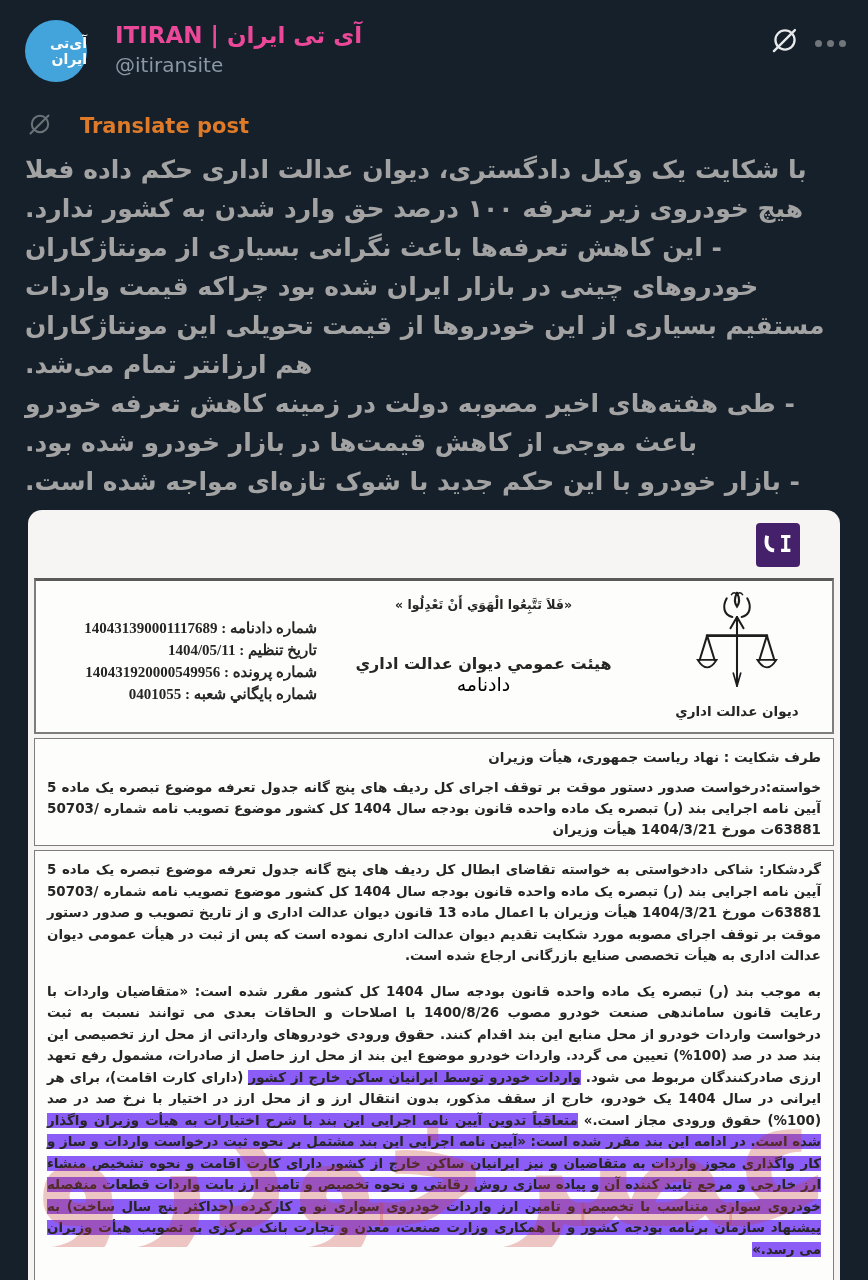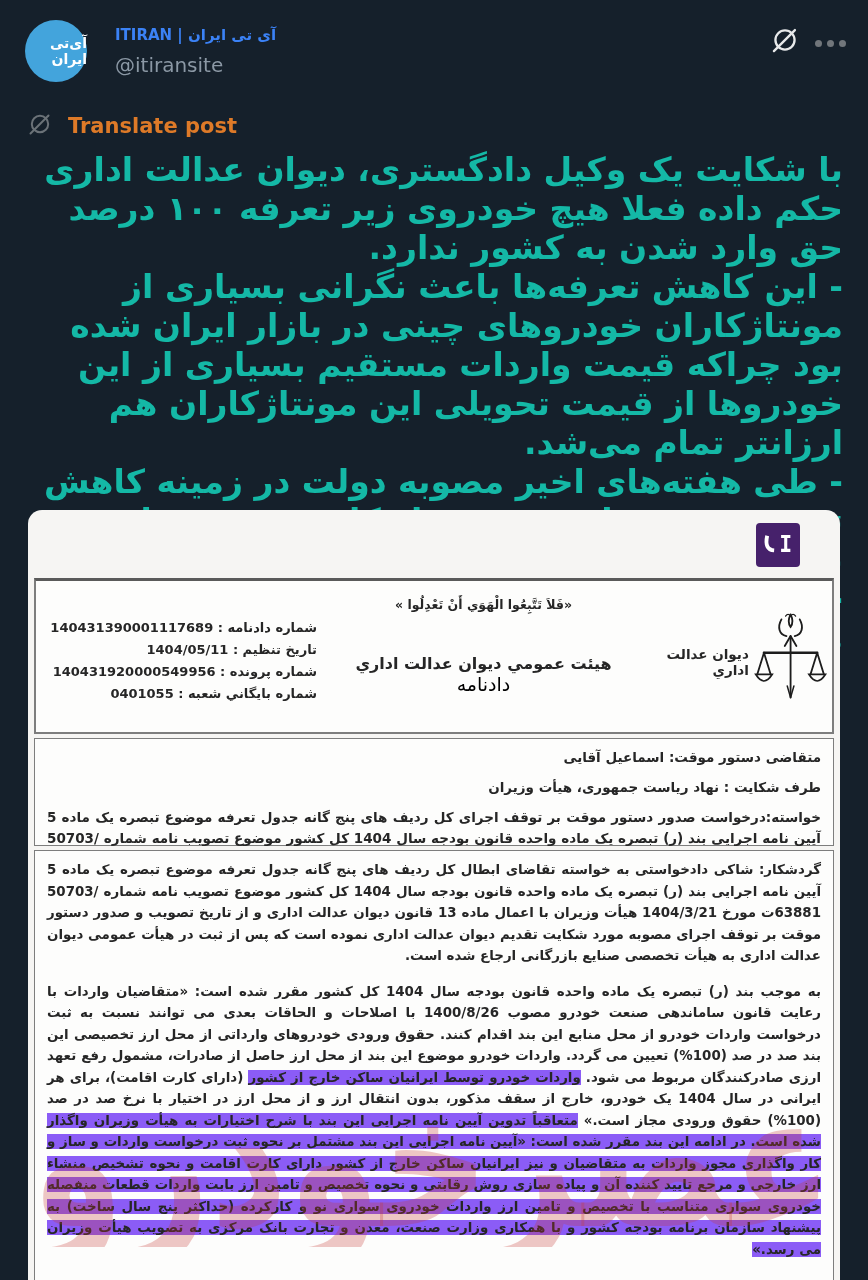--- a/index.html
+++ b/index.html
@@ -5,50 +5,50 @@
   html,body{margin:0;padding:0;background:#15202b;width:868px;height:1280px;overflow:hidden;
     font-family:"DejaVu Sans",sans-serif;}
   .page{position:absolute;inset:0;width:868px;height:1280px;background:#15202b;}
 
   
   .hdr{position:absolute;top:20px;left:25px;right:22px;height:66px;}
   .avatar{position:absolute;left:0;top:0;width:62px;height:62px;border-radius:50%;
     background:#43a4dc;display:flex;align-items:center;justify-content:center;cursor:pointer;}
   .avatar span{color:#fff;font-weight:bold;font-size:14px;direction:rtl;letter-spacing:-1px;}
   .names{position:absolute;left:90px;top:1px;}
-  .dispname{display:inline-block;direction:rtl;color:#3b82f6;font-weight:bold;font-size:15px;line-height:28px;cursor:pointer;}
+  .dispname{display:inline-block;direction:rtl;color:#ec4899;font-weight:bold;font-size:23px;line-height:28px;cursor:pointer;}
   .handle{color:#8b98a5;font-size:20px;line-height:26px;margin-top:3px;cursor:pointer;}
   .hdr-icons{position:absolute;right:0;top:6px;display:flex;align-items:center;gap:16px;}
   .grok-btn svg{display:block;}
   .dots{display:flex;gap:5px;cursor:pointer;padding-top:6px;}
   .dots i{width:7px;height:7px;border-radius:50%;background:#71767b;display:block;}
 
   
-  .translate{position:absolute;top:112px;left:28px;display:flex;align-items:center;gap:16px;}
+  .translate{position:absolute;top:112px;left:28px;display:flex;align-items:center;gap:28px;}
   .translate .t-label{color:#de7a28;font-size:21px;font-weight:600;cursor:pointer;}
 
   
-  .tweet-text{position:absolute;top:150px;left:25px;right:25px;direction:rtl;text-align:right;
-    color:#14b8a6;font-weight:bold;font-size:33px;line-height:39px;}
+  .tweet-text{position:absolute;top:150px;left:25px;right:25px;direction:rtl;text-align:left;
+    color:#a3a3a3;font-weight:bold;font-size:25px;line-height:39px;}
   .tweet-text p{margin:0;}
 
   
   .doc{position:absolute;top:510px;left:28px;width:812px;height:770px;background:#f6f5f3;
     border-radius:14px 14px 0 0;overflow:hidden;direction:rtl;color:#262626;cursor:pointer;}
   .doc-logo{position:absolute;top:13px;right:40px;width:44px;height:44px;border-radius:4px;
     background:#46216b;display:flex;align-items:center;justify-content:center;}
   .dbox{position:absolute;left:6px;right:6px;background:#fdfdfc;border:2px solid #7d7d7d;box-sizing:border-box;}
   .box1{top:68px;height:156px;border-top:3px solid #5a5a5a;display:flex;flex-direction:row;}
-  .col-emblem{width:190px;display:flex;align-items:center;justify-content:flex-start;padding-top:8px;}
+  .col-emblem{width:190px;display:flex;flex-direction:column;align-items:center;justify-content:flex-start;padding-top:8px;}
   .emblem-cap{font-size:13.5px;font-weight:bold;margin-top:2px;}
   .col-center{flex:1;text-align:center;padding-top:16px;}
   .doc-quote{font-size:12.5px;font-weight:bold;}
   .doc-org{font-size:16px;font-weight:bold;margin-top:42px;}
   .doc-type{font-size:19px;font-weight:normal;color:#000000;margin-top:0;}
-  .col-meta{width:275px;padding:36px 8px 0 6px;font-size:13px;font-weight:bold;line-height:22px;text-align:right;}
+  .col-meta{width:275px;padding:36px 8px 0 6px;font-size:15px;font-weight:bold;line-height:22px;text-align:right;font-family:Liberation Serif, serif;}
   .box2{top:228px;height:108px;border-width:1.5px;padding:8px 12px;font-size:13.5px;font-weight:bold;line-height:21px;}
   .box2 .row{margin-bottom:9px;}
   .box2 .just{text-align:justify;}
   .box3{top:340px;height:500px;border-width:1.5px;padding:8px 12px;font-size:13.4px;font-weight:bold;line-height:21.5px;}
   .box3 p{margin:0 0 14px 0;text-align:justify;}
   .kholase{margin-bottom:8px;}
   .hl{background:#8b5cf6;}
   .watermark{position:absolute;top:226px;left:0;right:4px;height:170px;z-index:3;pointer-events:none;
     overflow:hidden;display:flex;align-items:center;justify-content:center;}
   .watermark span{font-size:150px;font-weight:800;color:rgba(198,57,50,0.28);letter-spacing:-6px;
@@ -133,21 +133,20 @@
       </div>
       <div class="col-meta">
         <div>شماره دادنامه : 140431390001117689</div>
         <div>تاريخ تنظيم : 1404/05/11</div>
         <div>شماره پرونده : 140431920000549956</div>
         <div>شماره بايگاني شعبه : 0401055</div>
       </div>
     </div>
 
     <div class="dbox box2">
-      <div class="row">متقاضی دستور موقت: اسماعیل آقایی</div>
       <div class="row">طرف شکایت : نهاد ریاست جمهوری، هیأت وزیران</div>
       <div class="just">خواسته:درخواست صدور دستور موقت بر توقف اجرای کل ردیف های پنج گانه جدول تعرفه موضوع تبصره یک ماده 5 آیین نامه اجرایی بند (ر) تبصره یک ماده واحده قانون بودجه سال 1404 کل کشور موضوع تصویب نامه شماره ‭50703/ت63881‬ مورخ 1404/3/21 هیأت وزیران</div>
     </div>
 
     <div class="dbox box3">
       <p>گردشکار: شاکی دادخواستی به خواسته تقاضای ابطال کل ردیف های پنج گانه جدول تعرفه موضوع تبصره یک ماده 5 آیین نامه اجرایی بند (ر) تبصره یک ماده واحده قانون بودجه سال 1404 کل کشور موضوع تصویب نامه شماره ‭50703/ت63881‬ مورخ 1404/3/21 هیأت وزیران با اعمال ماده 13 قانون دیوان عدالت اداری و از تاریخ تصویب و صدور دستور موقت بر توقف اجرای مصوبه مورد شکایت تقدیم دیوان عدالت اداری نموده است که پس از ثبت در هیأت عمومی دیوان عدالت اداری به هیأت تخصصی صنایع بازرگانی ارجاع شده است.</p>
       <p><span>به موجب بند (ر) تبصره یک ماده واحده قانون بودجه سال 1404 کل کشور مقرر شده است: «متقاضیان واردات با رعایت قانون ساماندهی صنعت خودرو مصوب 1400/8/26 با اصلاحات و الحاقات بعدی می توانند نسبت به ثبت درخواست واردات خودرو از محل منابع این بند اقدام کنند. حقوق ورودی خودروهای وارداتی از محل ارز تخصیصی این بند صد در صد (100%) تعیین می گردد. واردات خودرو موضوع این بند از محل ارز حاصل از صادرات، مشمول رفع تعهد ارزی صادرکنندگان مربوط می شود. </span><span class="hl">واردات خودرو توسط ایرانیان ساکن خارج از کشور</span><span> (دارای کارت اقامت)، برای هر ایرانی در سال 1404 یک خودرو، خارج از سقف مذکور، بدون انتقال ارز و از محل ارز در اختیار با نرخ صد در صد (100%) حقوق ورودی مجاز است.» </span><span class="hl">متعاقباً تدوین آیین نامه اجرایی این بند با شرح اختیارات به هیأت وزیران واگذار شده است. در ادامه این بند مقرر شده است: «آیین نامه اجرایی این بند مشتمل بر نحوه ثبت درخواست واردات و ساز و کار واگذاری مجوز واردات به متقاضیان و نیز ایرانیان ساکن خارج از کشور دارای کارت اقامت و نحوه تشخیص منشاء ارز خارجی و مرجع تایید کننده آن و پیاده سازی روش رقابتی و نحوه تخصیص و تامین ارز بابت واردات قطعات منفصله خودروی سواری متناسب با تخصیص و تامین ارز واردات خودروی سواری نو و کارکرده (حداکثر پنج سال ساخت) به پیشنهاد سازمان برنامه بودجه کشور و با همکاری وزارت صنعت، معدن و تجارت  بانک مرکزی به تصویب هیأت وزیران می رسد.»</span></p>
 
       <div class="watermark">
         <span>عصرخودرو</span>

